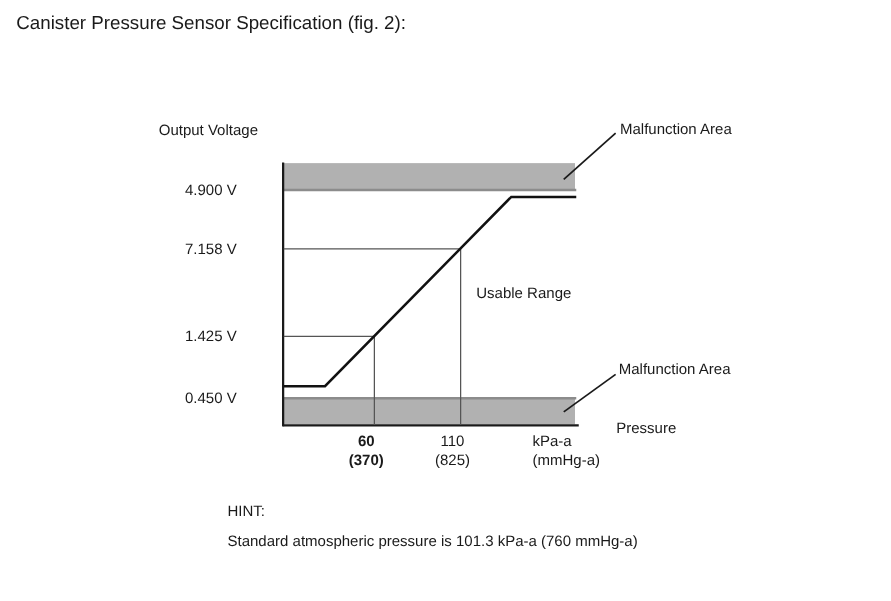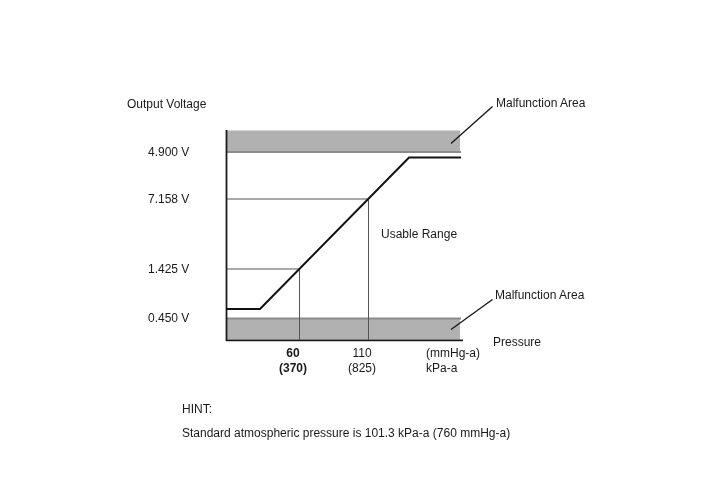--- a/index.html
+++ b/index.html
@@ -31,20 +31,21 @@
   .malfunction-top { left: 496px; top: 96px; }
   .malfunction-bottom { left: 495px; top: 288px; }
   .hint-label { left: 182px; top: 402px; }
   .hint-text { left: 182px; top: 426px; }
 </style>
 </head>
 <body>
 
 <div class="canvas">
 
+  <div class="txt fig-title">Canister Pressure Sensor Specification (fig. 2):</div>
 
   <svg width="713" height="481" viewBox="0 0 713 481">
 
     <rect x="227" y="130.5" width="233" height="21.5" fill="#b1b1b1"></rect>
     <line x1="226" y1="152" x2="461" y2="152" stroke-width="2" stroke="#8c8c8c"></line>
     <rect x="227" y="318" width="233" height="21.5" fill="#b1b1b1"></rect>
     <line x1="226" y1="318.5" x2="461" y2="318.5" stroke-width="2" stroke="#8c8c8c"></line>
 
     <line x1="226.5" y1="130" x2="226.5" y2="341" stroke="#1a1a1a" stroke-width="1.8"></line>
     <line x1="226" y1="340.3" x2="463" y2="340.3" stroke="#1a1a1a" stroke-width="1.8"></line>
@@ -67,22 +68,22 @@
 
   <div class="txt xtick xtick-0">
     <div>60</div>
     <div>(370)</div>
   </div>
   <div class="txt xtick xtick-1">
     <div>110</div>
     <div>(825)</div>
   </div>
   <div class="txt xtick xtick-2">
+    <div>kPa-a</div>
     <div>(mmHg-a)</div>
-    <div>kPa-a</div>
   </div>
 
   <div class="txt x-axis-title">Pressure</div>
   <div class="txt usable-range">Usable Range</div>
   <div class="txt malfunction-top">Malfunction Area</div>
   <div class="txt malfunction-bottom">Malfunction Area</div>
 
   <div class="txt hint-label">HINT:</div>
   <div class="txt hint-text">Standard atmospheric pressure is 101.3 kPa-a (760 mmHg-a)</div>
 

